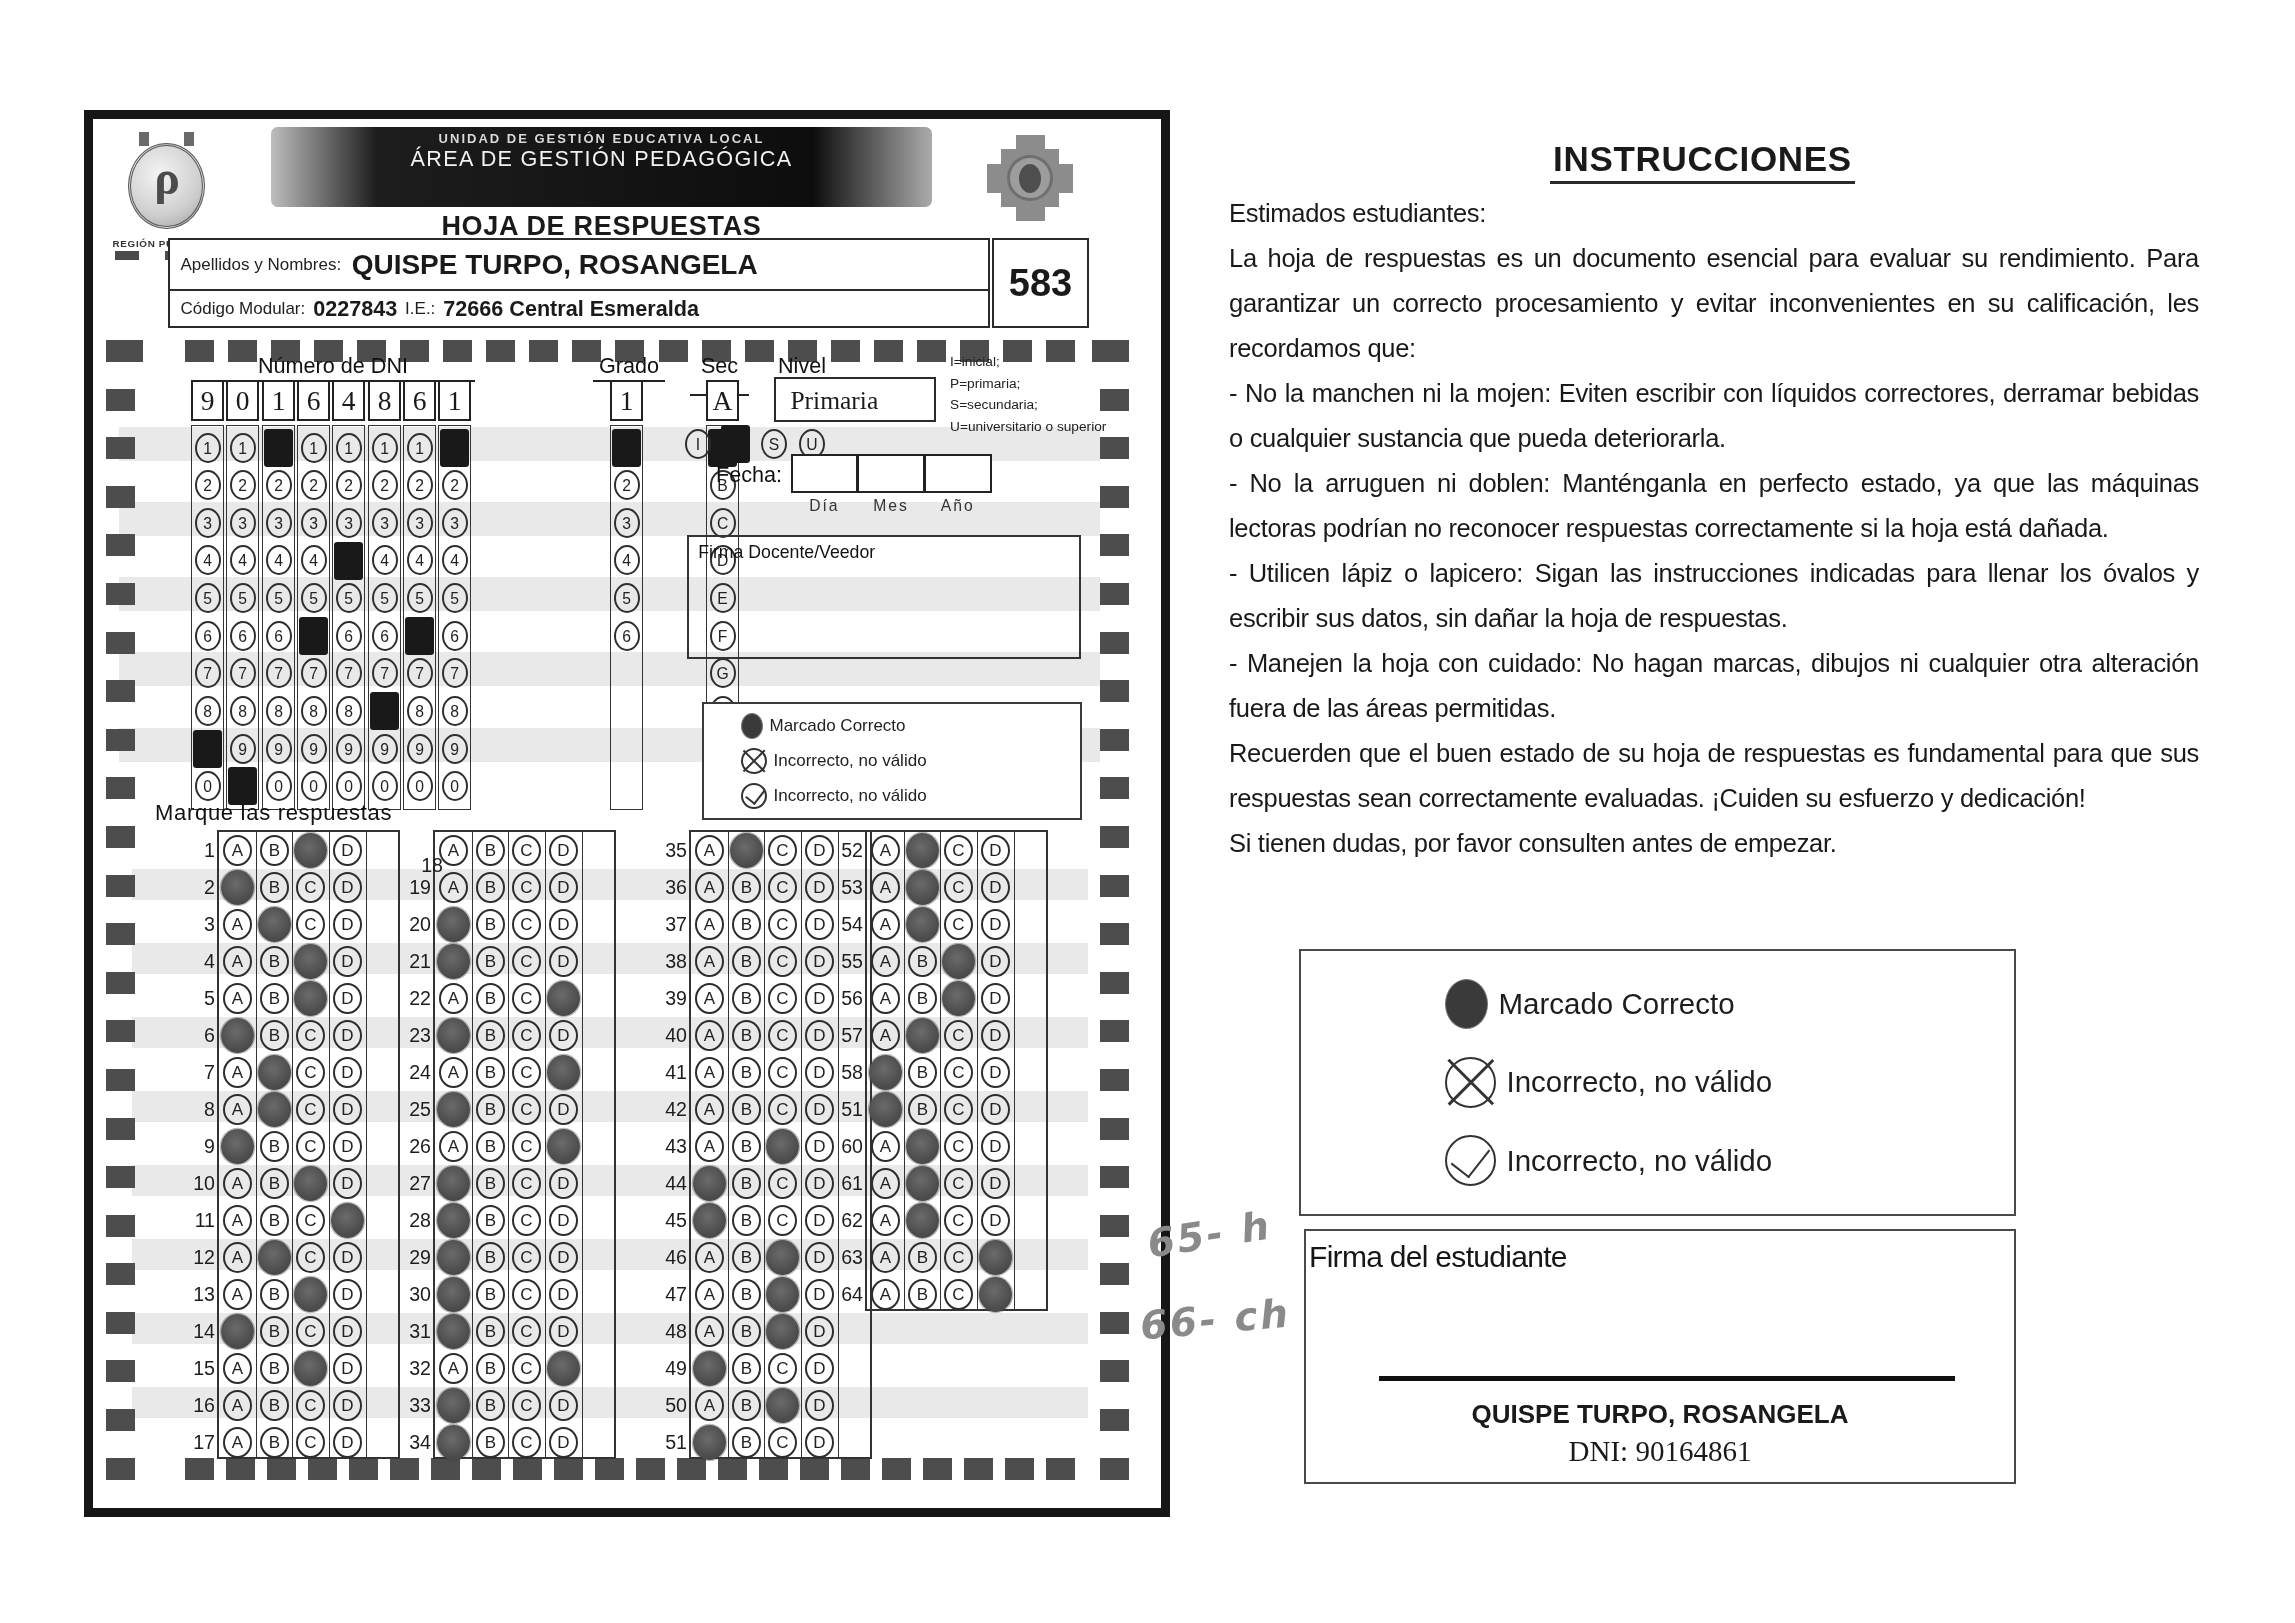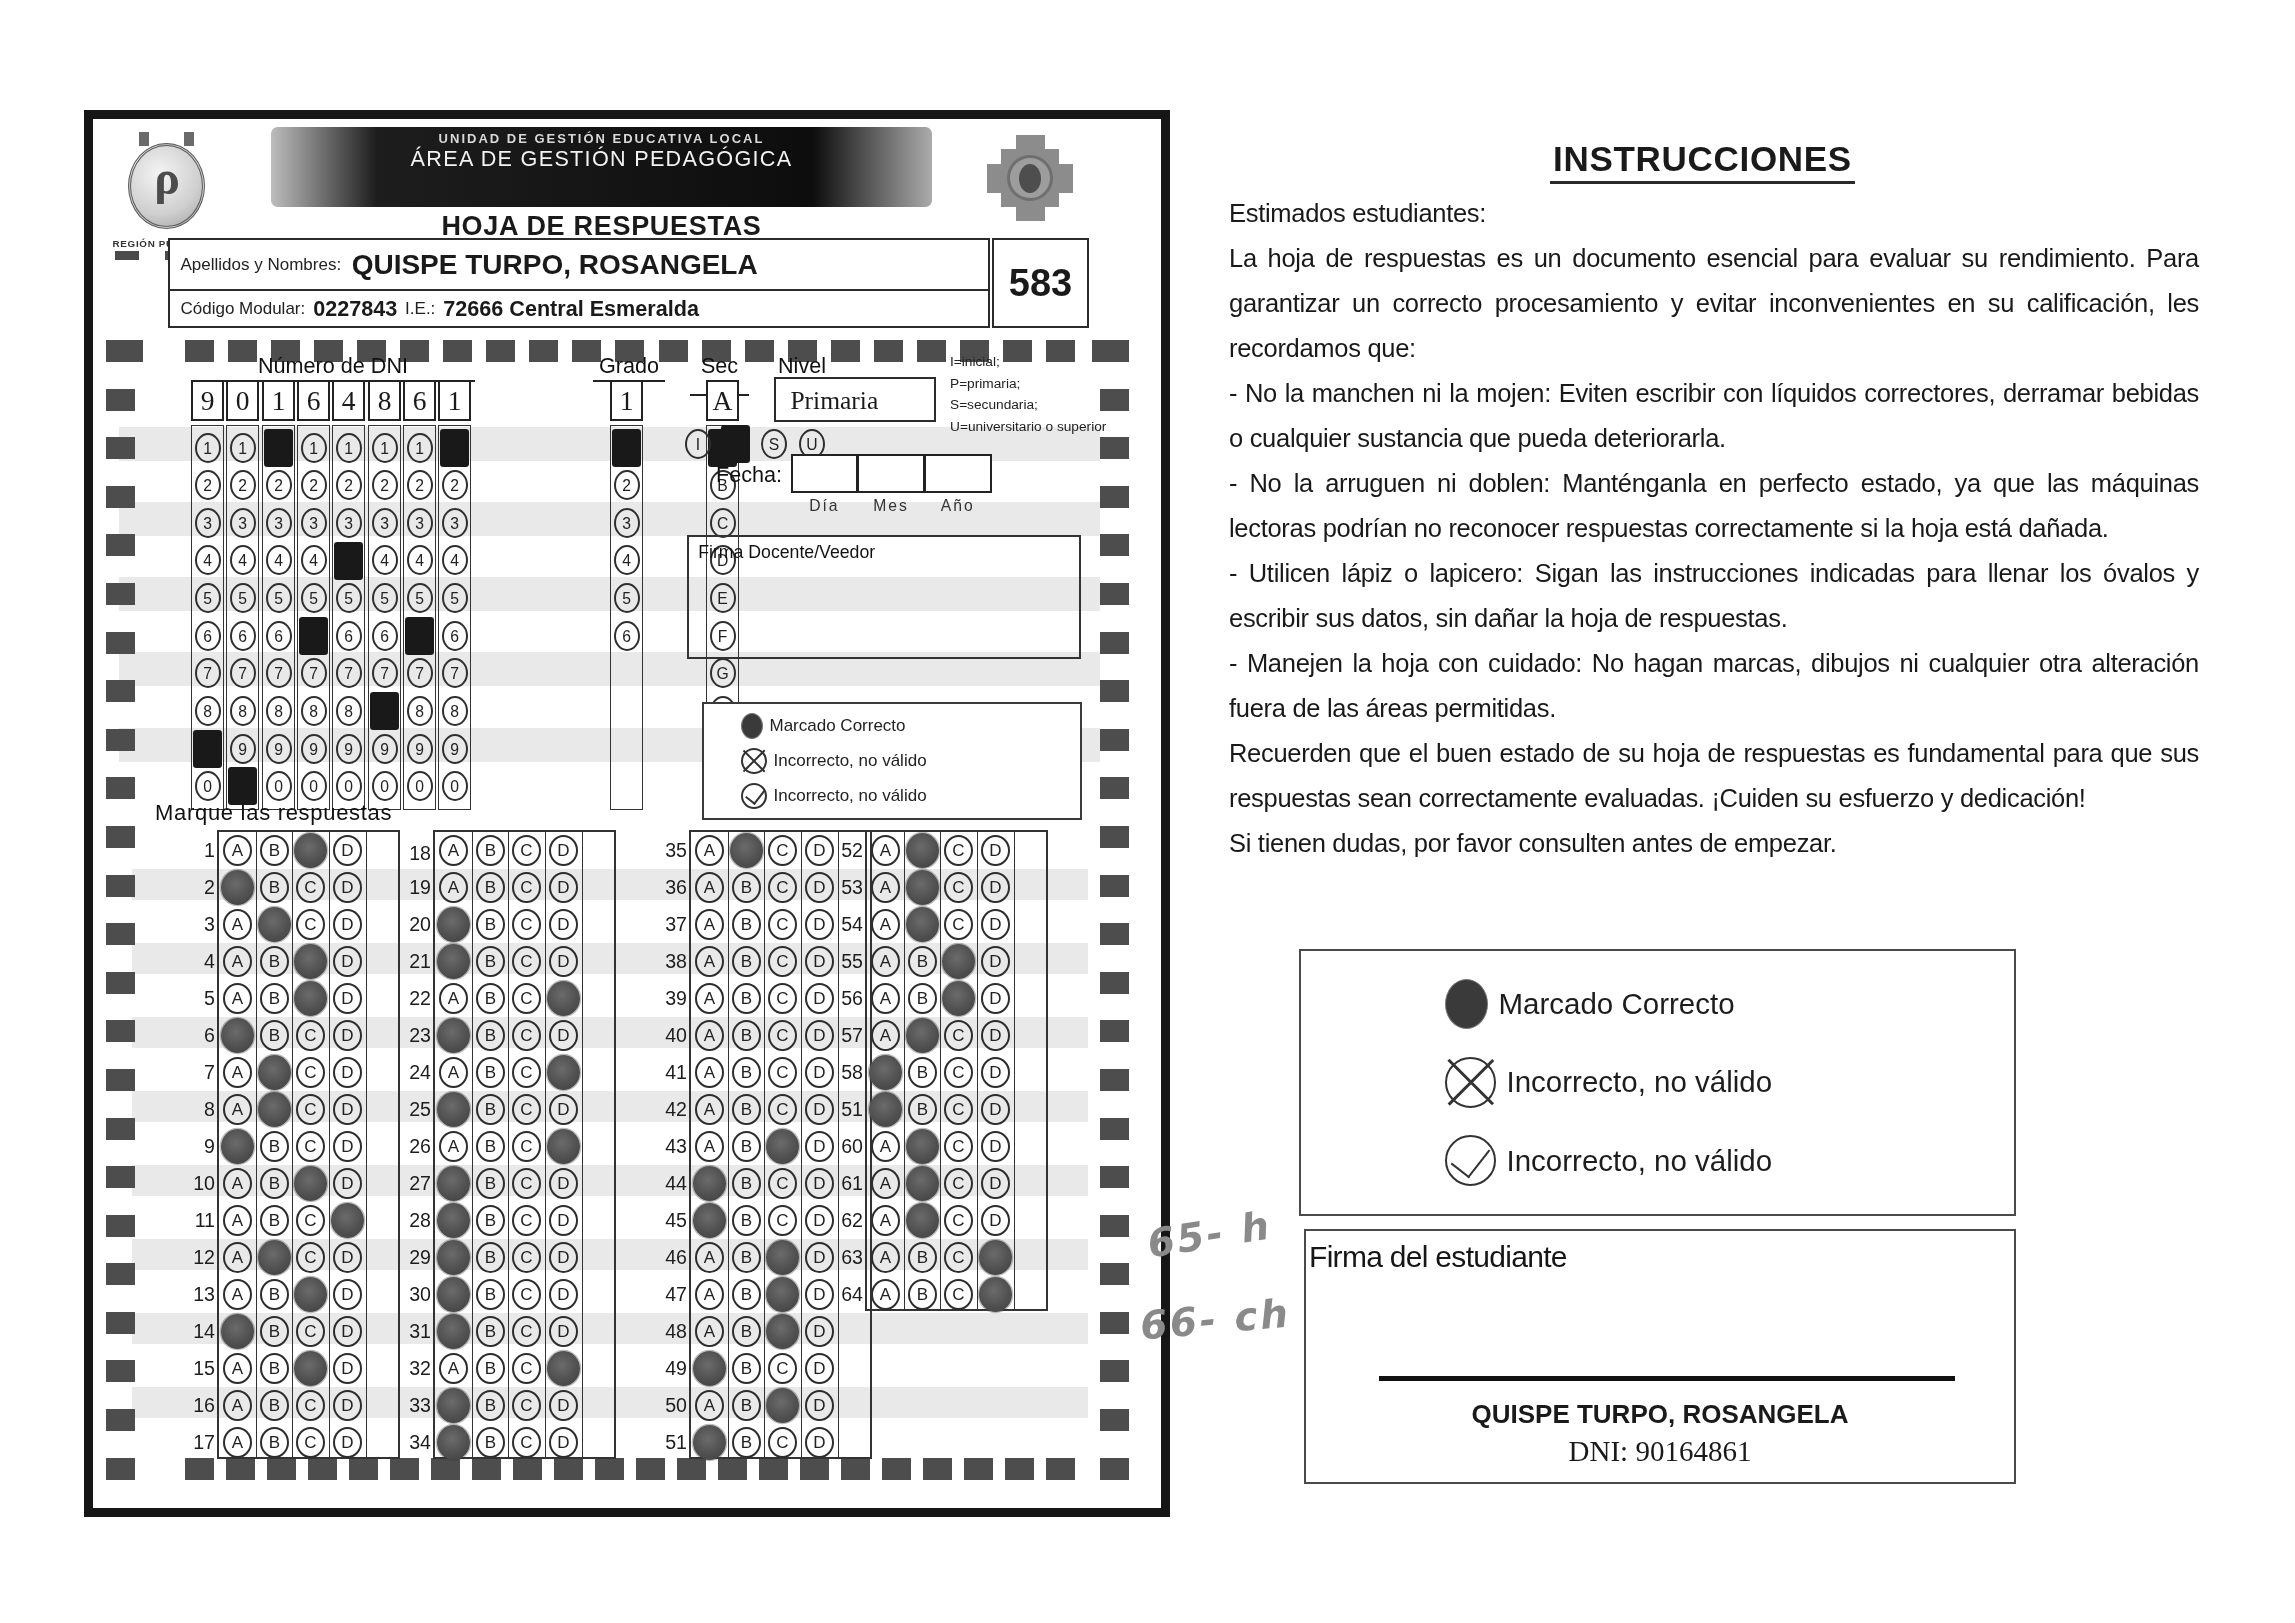--- a/index.html
+++ b/index.html
@@ -633,21 +633,21 @@
         <div class="abub" style="left: 3.9px; top: 595px;">A</div>
         <div class="abub" style="left: 41px; top: 595px;">B</div>
         <div class="abub" style="left: 77px; top: 595px;">C</div>
         <div class="abub" style="left: 114px; top: 595px;">D</div>
       </div>
       <div class="agroup" style="left: 340px; height: 629px;">
         <div class="vline" style="left: 37px;"></div>
         <div class="vline" style="left: 73px;"></div>
         <div class="vline" style="left: 110px;"></div>
         <div class="vline" style="left: 147px;"></div>
-        <div class="qnum" style="top: 3px;">18</div>
+        <div class="qnum" style="top: 15px; margin-left: 12px;">18</div>
         <div class="abub" style="left: 3.9px; top: 3.3px;">A</div>
         <div class="abub" style="left: 41px; top: 3.3px;">B</div>
         <div class="abub" style="left: 77px; top: 3.3px;">C</div>
         <div class="abub" style="left: 114px; top: 3.3px;">D</div>
         <div class="qnum" style="top: 37px;">19</div>
         <div class="abub" style="left: 3.9px; top: 40px;">A</div>
         <div class="abub" style="left: 41px; top: 40px;">B</div>
         <div class="abub" style="left: 77px; top: 40px;">C</div>
         <div class="abub" style="left: 114px; top: 40px;">D</div>
         <div class="qnum" style="top: 74px;">20</div>

